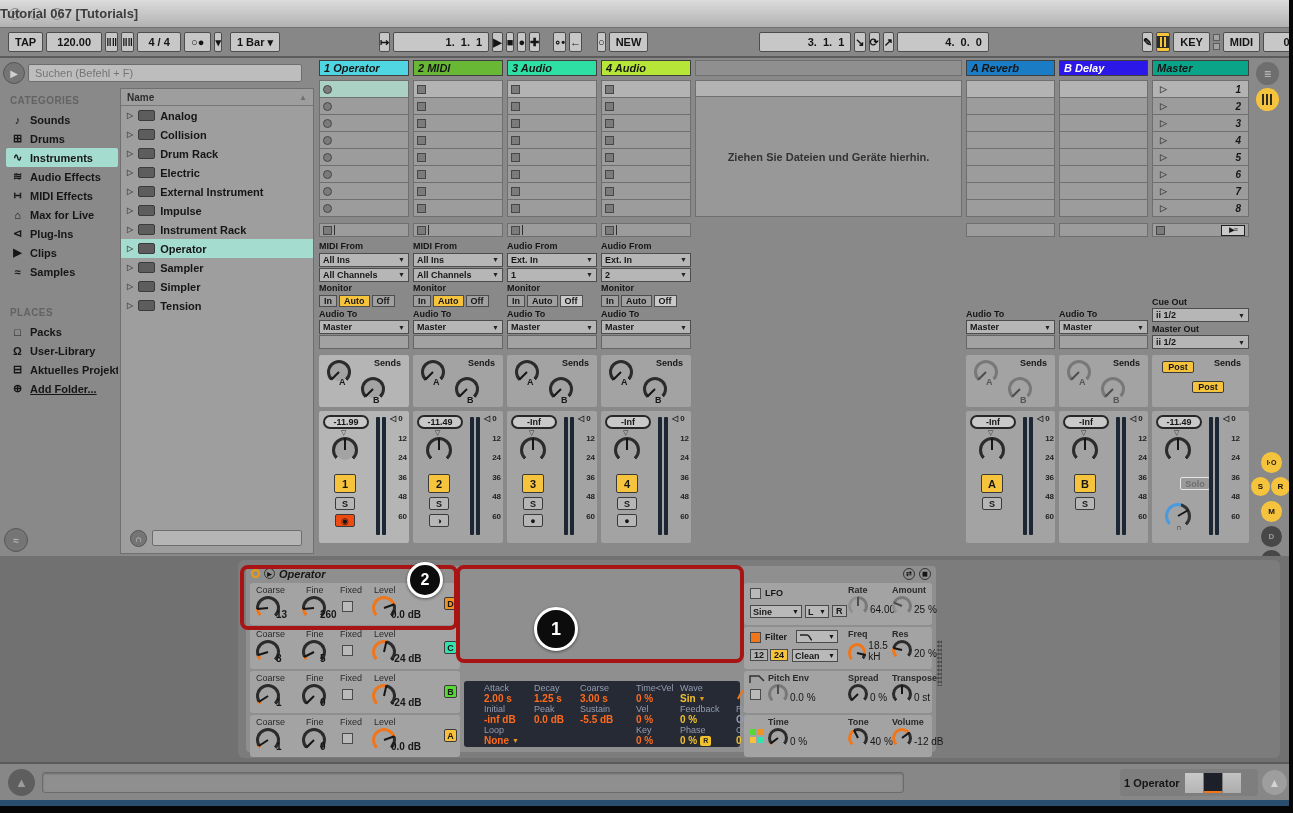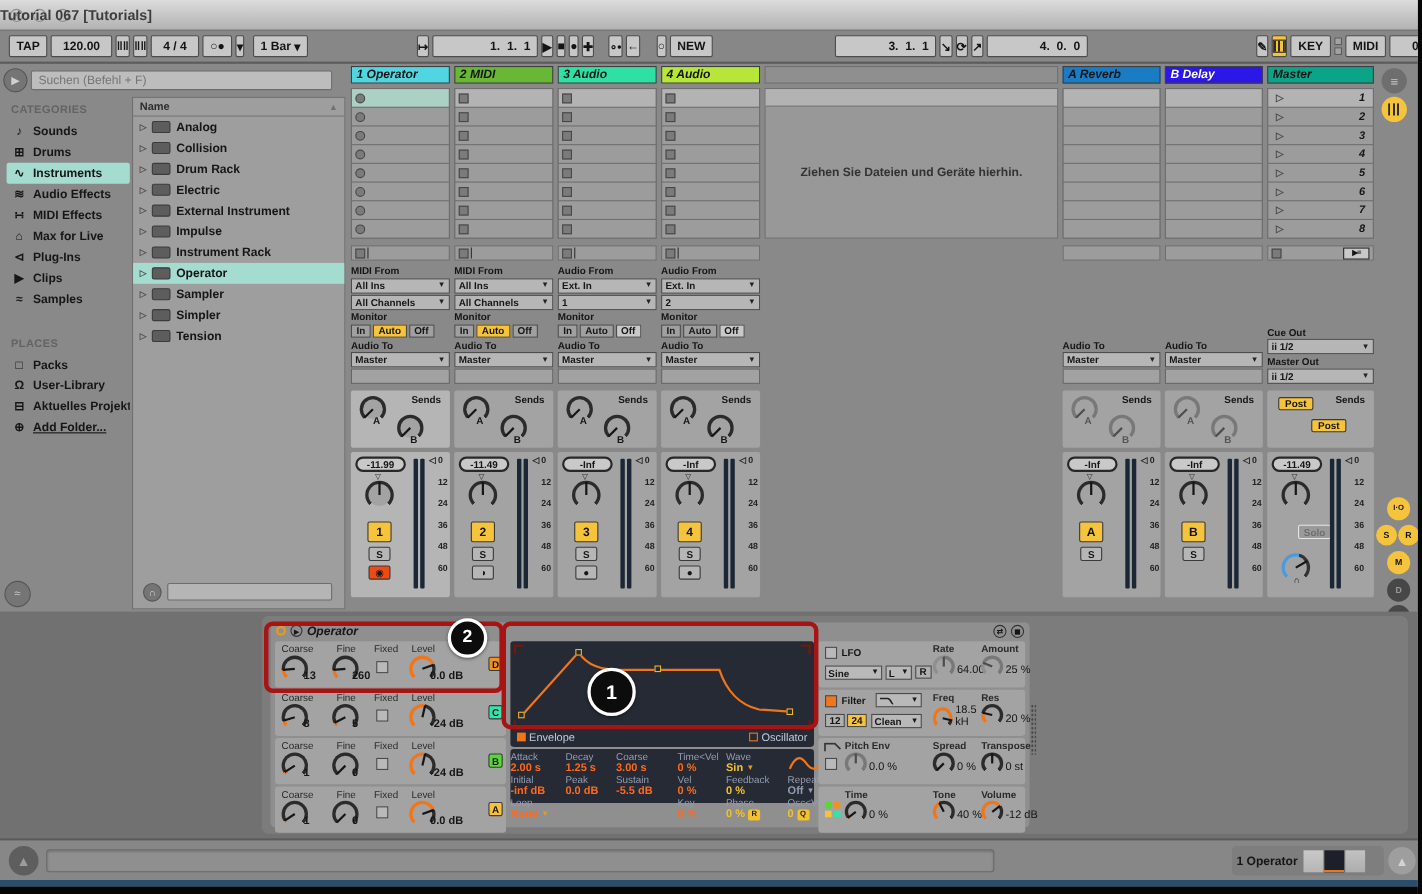--- a/index.html
+++ b/index.html
@@ -116,21 +116,21 @@
 .oval{position:absolute;top:26px;font-size:10px;font-weight:bold}
 .ocb{position:absolute;left:92px;top:18px;width:11px;height:11px;background:#b9b9b9;border:1px solid #4a4a4a}
 .badge{position:absolute;right:3px;top:14px;width:13px;height:13px;border:1px solid #3a3a3a;border-radius:2px;font-size:9px;font-weight:bold;display:flex;align-items:center;justify-content:center}
 .opD{background:#f09222}.opC{background:#35e2ae}.opB{background:#56d934}.opA{background:#f7c13b}
 #envd{position:absolute;left:218px;top:17px;width:276px;height:96px;background:#262a34;border-radius:3px}
 .cbr{position:absolute;width:9px;height:9px;border:0 solid #6e1a10}
 .handle{position:absolute;width:6px;height:6px;border:1.5px solid #eeb227;background:#262a34}
 .legend{position:absolute;bottom:2px;left:6px;right:6px;display:flex;justify-content:space-between;font-size:10px;color:#c4cbdc}
 .legend .sqf{display:inline-block;width:8px;height:8px;background:#f0761b;margin-right:3px}
 .legend .sqo{display:inline-block;width:8px;height:8px;border:1.5px solid #f0761b;margin-right:3px}
-#envp{position:absolute;left:218px;top:115px;width:276px;height:49px;background:#262a34;border-radius:3px;display:grid;grid-template-columns:50px 46px 56px 44px 56px 1fr;padding:2px 2px 2px 0}
+#envp{position:absolute;left:218px;top:115px;width:276px;height:66px;background:#262a34;border-radius:3px;display:grid;grid-template-columns:50px 46px 56px 44px 56px 1fr;padding:2px 2px 2px 20px}
 .pc{display:flex;flex-direction:column;justify-content:center;gap:0}
 .pl{font-size:9px;color:#939cb0}
 .pvv{font-size:10px;font-weight:bold;color:#ff6a1c;display:flex;align-items:center;gap:3px}
 .pvv.y{color:#f2c12e}
 .pvv.g{color:#939cb0}
 .pvv .da{font-size:7px;color:#e89b17}
 .mini{width:11px;height:10px;background:#f2c12e;color:#222;border-radius:2px;font-size:7px;font-weight:bold;display:flex;align-items:center;justify-content:center}
 #dright{position:absolute;left:498px;top:17px;width:188px;display:flex;flex-direction:column;gap:2px}
 .drow{height:42px;background:#a3a3a3;border-radius:3px;position:relative;font-size:9px;font-weight:bold}
 .dcb{width:11px;height:11px;background:#b9b9b9;border:1px solid #4a4a4a;display:inline-block}
@@ -1065,37 +1065,20 @@
             <span class="oval" style="left:26px">1</span>
             <div class="knob oknob" style="left:52px;--arc:0deg;--ptr:45deg"></div>
             <span class="oval" style="left:70px">0</span>
             <span class="ocb"></span>
             <div class="knob oknob" style="left:122px;--arc:205deg;--ptr:250deg"></div>
             <span class="oval" style="left:141px">0.0 dB</span>
             <span class="badge opA">A</span>
           </div>
         </div>
 
-        <div id="envd">
-          <i class="cbr" style="left:3px;top:3px;border-left-width:2px;border-top-width:2px"></i>
-          <i class="cbr" style="right:3px;top:3px;border-right-width:2px;border-top-width:2px"></i>
-          <i class="cbr" style="left:3px;bottom:15px;border-left-width:2px;border-bottom-width:2px"></i>
-          <i class="cbr" style="right:3px;bottom:15px;border-right-width:2px;border-bottom-width:2px"></i>
-          <svg width="276" height="80" viewBox="0 0 276 80" style="position:absolute;left:0;top:0">
-            <path d="M10,68 L62,10 C70,22 82,26 100,26 L190,26 C196,44 208,58 226,62 L254,64" fill="none" stroke="#f0761b" stroke-width="2"></path>
-          </svg>
-          <i class="handle" style="left:7px;top:64px"></i>
-          <i class="handle" style="left:59px;top:7px"></i>
-          <i class="handle" style="left:131px;top:22px"></i>
-          <i class="handle" style="left:251px;top:61px"></i>
-          <div class="legend">
-            <span><i class="sqf"></i><span>Envelope</span></span>
-            <span><i class="sqo"></i><span>Oscillator</span></span>
-          </div>
-        </div>
 
         <div id="envp">
           <div class="pc">
               <span class="pl">Attack</span>
               <span class="pvv">2.00 s</span>
             </div>
           <div class="pc">
               <span class="pl">Decay</span>
               <span class="pvv">1.25 s</span>
             </div>

